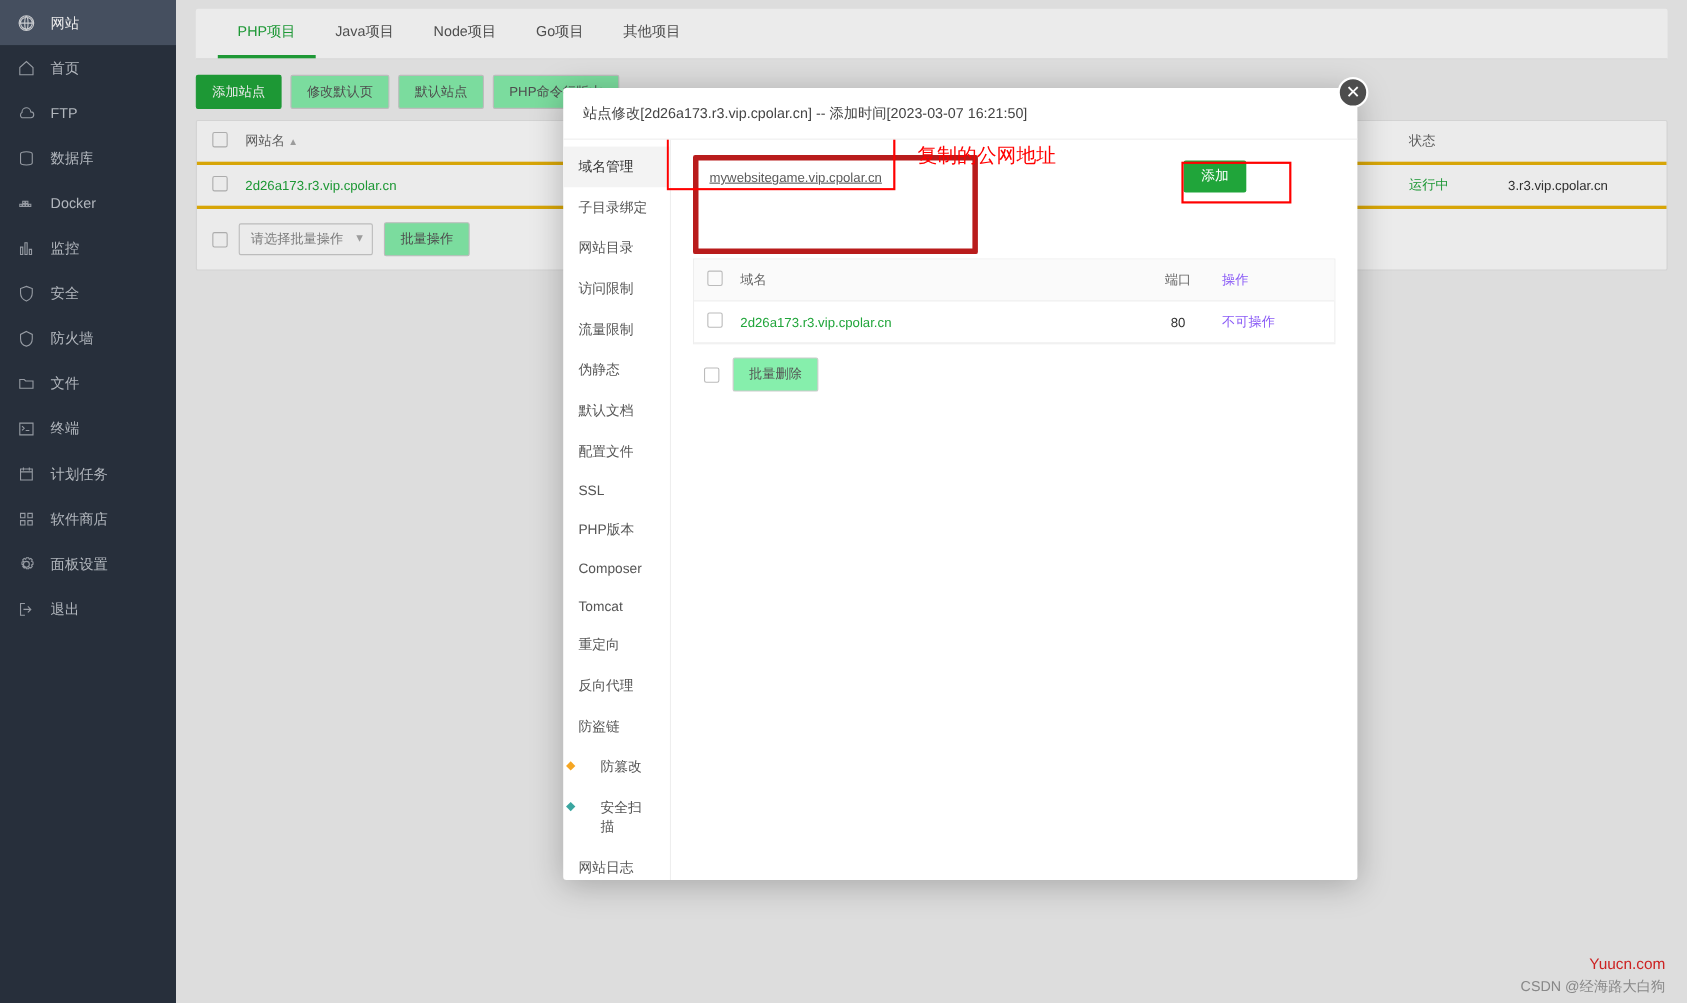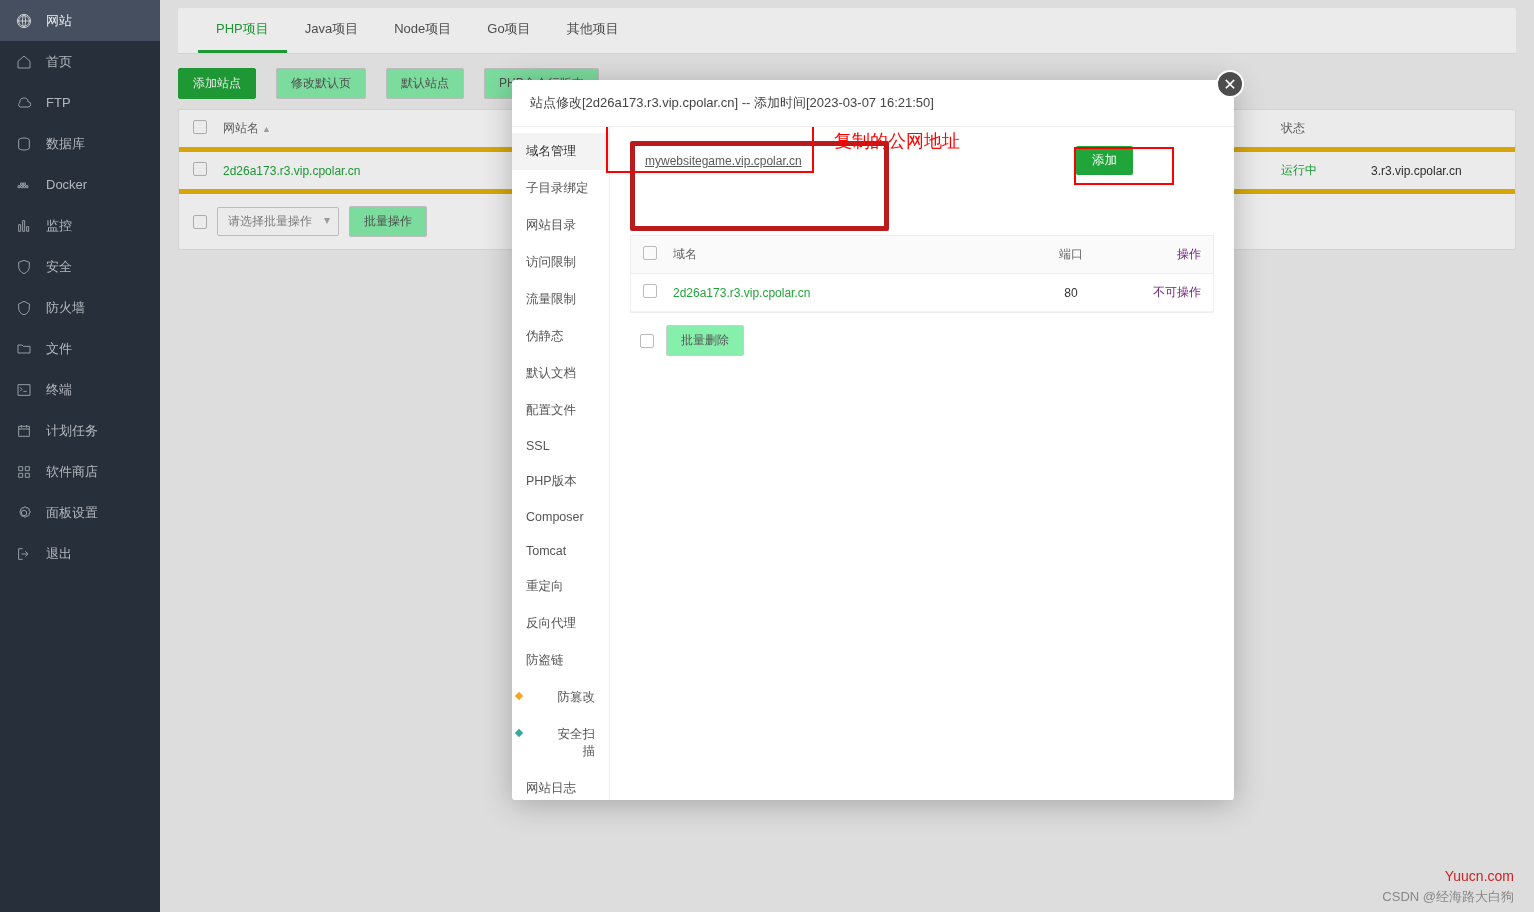--- a/index.html
+++ b/index.html
@@ -14,26 +14,26 @@
 .sidebar-item.active { background: #4b5668; color: #fff; }
 .sidebar-item .icon { width: 16px; height: 16px; margin-right: 14px; opacity: 0.8; fill: currentColor; }
 
 
 .main { position: absolute; left: 160px; top: 0; right: 0; bottom: 0; }
 .tabs { background: #fff; border-bottom: 1px solid #e5e5e5; display: flex; padding: 0 20px; margin: 8px 18px 0; border-radius: 2px 2px 0 0; }
 .tab { padding: 12px 18px; cursor: pointer; color: #555; font-size: 13px; text-align: center; }
 .tab.active { color: #20a53a; border-bottom: 3px solid #20a53a; font-weight: 500; }
 
 .content { margin: 14px 18px; }
-.toolbar { display: flex; gap: 20px; margin-bottom: 10px; flex-wrap: wrap; }
+.toolbar { display: flex; gap: 8px; margin-bottom: 10px; flex-wrap: wrap; }
 .btn { border: 1px solid #ccc; background: #86efac; padding: 6px 14px; border-radius: 2px; cursor: pointer; font-size: 12px; color: #555; }
 .btn.green { background: #20a53a; border-color: #20a53a; color: #fff; }
 
 .panel { background: #fff; border: 1px solid #e5e5e5; border-radius: 2px; }
-.table-head, .table-row { display: flex; align-items: center; padding: 10px 14px; border-bottom: 5px solid #eab308; font-size: 12px; }
+.table-head, .table-row { display: flex; align-items: center; padding: 10px 14px; border-bottom: 3px solid #eab308; font-size: 12px; }
 .table-head { color: #666; }
 .col-check { width: 30px; }
 .col-name { flex: 1; }
 .col-status { width: 90px; }
 .col-right { width: 130px; text-align: left; }
 .chk { width: 14px; height: 14px; border: 1px solid #bbb; border-radius: 2px; display: inline-block; }
 .link-green { color: #20a53a; }
 .status-run { color: #20a53a; }
 .batch-row { display: flex; align-items: center; padding: 12px 14px; gap: 10px; }
 .select-box { border: 1px solid #ccc; padding: 5px 26px 5px 10px; border-radius: 2px; color: #888; font-size: 12px; position: relative; min-width: 110px; }
@@ -42,38 +42,38 @@
 
 .overlay { position: absolute; inset: 0; background: rgba(0,0,0,0.08); }
 .modal { position: absolute; left: 512px; top: 80px; width: 722px; height: 720px; background: #fff; box-shadow: 0 4px 30px rgba(0,0,0,0.25); border-radius: 3px; display: flex; flex-direction: column; }
 .modal-close { position: absolute; right: -10px; top: -10px; width: 28px; height: 28px; border-radius: 50%; background: #4d4d4d; color: #fff; display: flex; align-items: center; justify-content: center; font-size: 16px; cursor: pointer; border: 2px solid #fff; }
 .modal-title { padding: 14px 18px; font-size: 13px; color: #444; border-bottom: 1px solid #eee; }
 .modal-body { flex: 1; display: flex; overflow: hidden; }
 .modal-nav { width: 98px; border-right: 1px solid #eee; overflow-y: auto; padding-top: 6px; }
 .modal-nav-item { padding: 10px 14px; font-size: 12.5px; color: #555; cursor: pointer; position: relative; }
 .modal-nav-item.active { background: #f3f3f3; color: #333; }
 .modal-nav-item .dia { position: absolute; left: 2px; top: 12px; width: 10px; height: 10px; }
-.modal-nav-item.has-icon { padding-left: 34px; text-align: right; }
+.modal-nav-item.has-icon { padding-left: 34px; }
 .modal-content { flex: 1; padding: 14px 20px; }
 .domain-box { width: 259px; height: 90px; border: 5px solid #b91c1c; border-radius: 2px; padding: 8px 10px; font-size: 12px; }
 .domain-box .entered { color: #5a5a5a; text-decoration: underline; }
 .add-btn-wrap { display: flex; justify-content: flex-end; width: 503px; margin-top: -85px; margin-bottom: 60px;}
 .add-btn { background: #20a53a; color: #fff; border: none; padding: 6px 16px; border-radius: 2px; cursor: pointer; font-size: 12.5px; }
 
 .red-box1 { position: absolute; border: 2px solid #f00; pointer-events: none; }
 .annot-red { color: #f00; font-size: 18px; position: absolute; }
 
 .dom-table { margin-top: 16px; width: 584px; border: 1px solid #eee; }
 .dom-head, .dom-row { display: flex; align-items: center; padding: 10px 12px; font-size: 12px; }
 .dom-head { background: #fafafa; border-bottom: 1px solid #eee; color: #666; }
 .dom-row { border-bottom: 1px solid #f2f2f2; }
 .dc-check { width: 30px; }
 .dc-domain { flex: 1; }
 .dc-port { width: 80px; text-align: center; }
-.dc-action { width: 90px; text-align: right; color: #701a75; }
+.dc-action { width: 90px; color: #8b5cf6; }
 .dom-batch { display: flex; align-items: center; gap: 12px; padding: 12px 10px; }
 
 .footer1 { position: absolute; right: 20px; bottom: 28px; color: #cc2222; font-size: 14px; }
 .footer2 { position: absolute; right: 20px; bottom: 6px; color: #888; font-size: 13px; }
 .sort-caret { font-size: 9px; margin-left: 3px; color: #aaa; }
 </style>
 </head>
 <body>
 
 <div class="sidebar">

